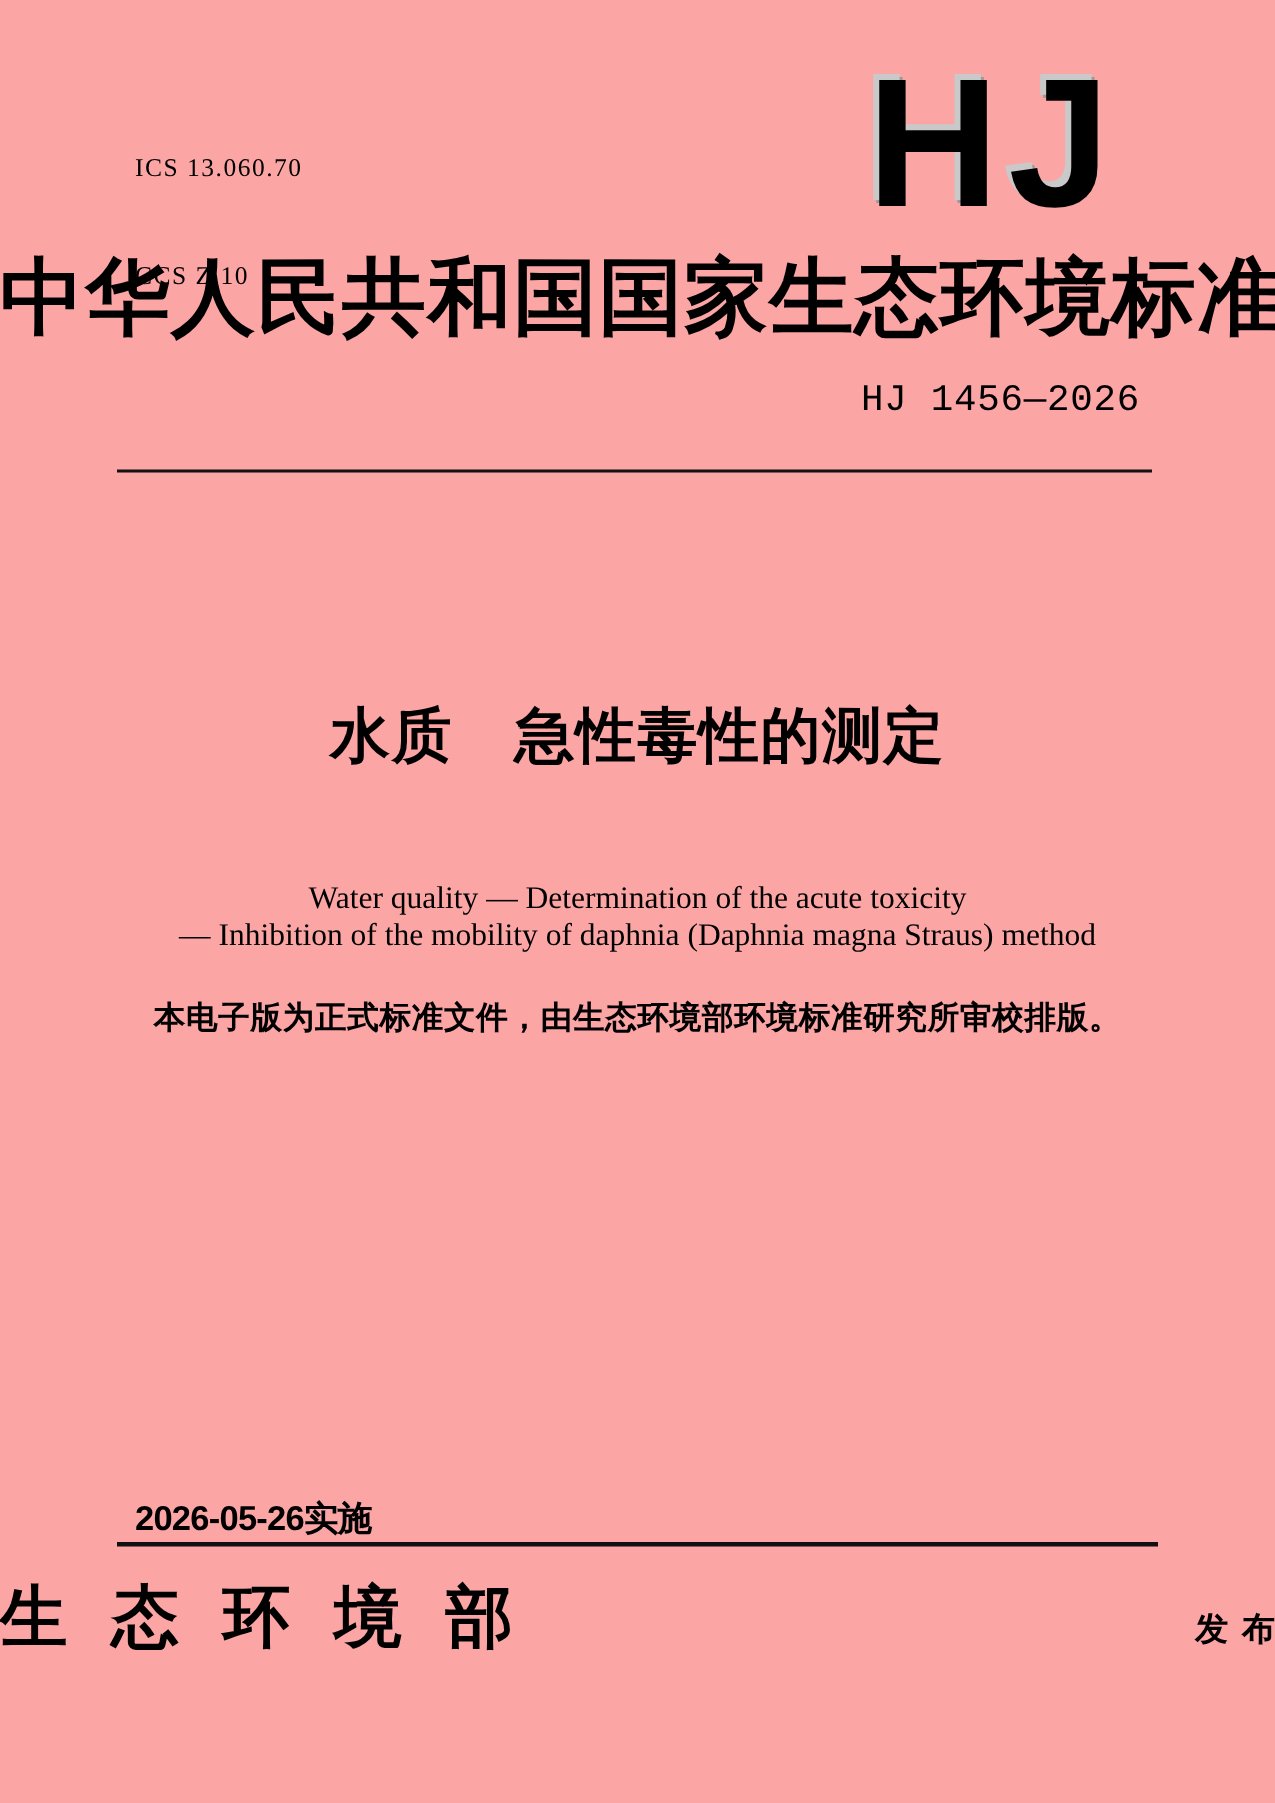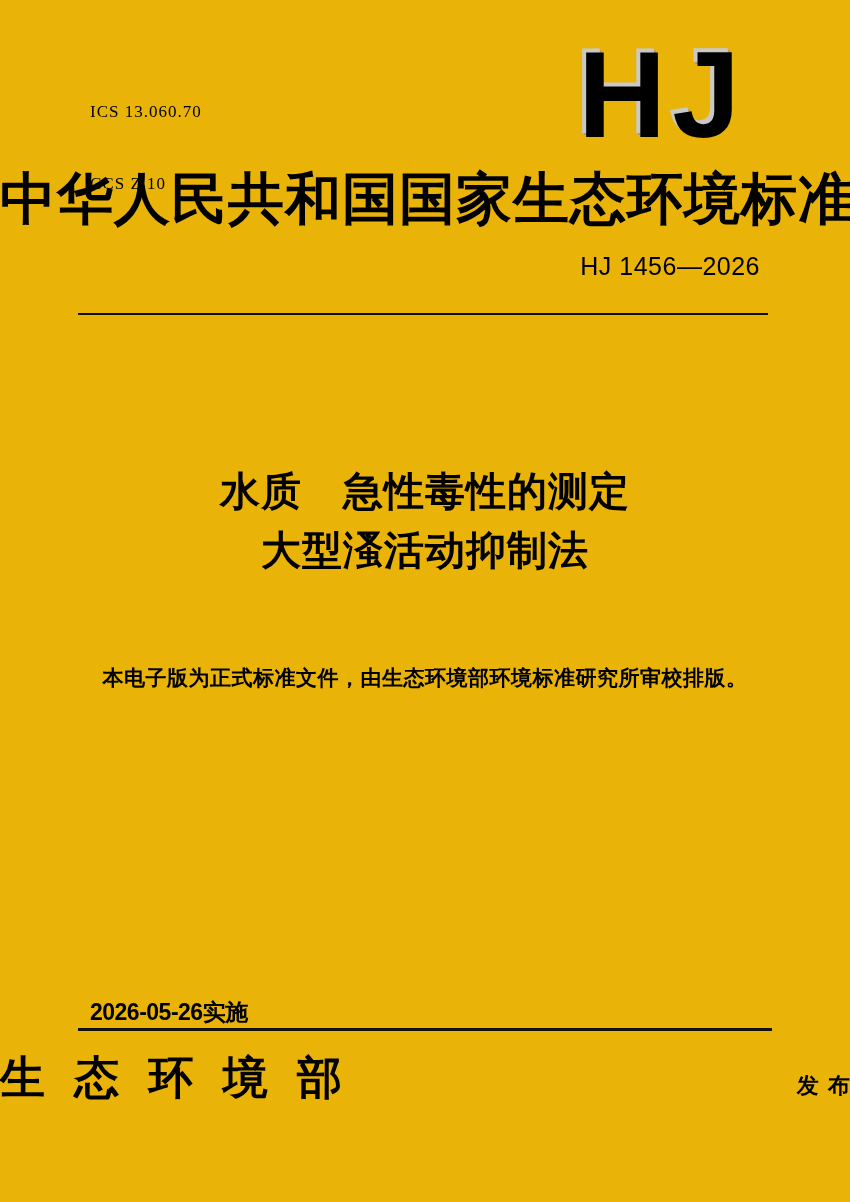--- a/index.html
+++ b/index.html
@@ -5,21 +5,21 @@
   html, body {
     margin: 0;
     padding: 0;
     background: #e8e8e8;
   }
   .page {
     position: relative;
     width: 850px;
     height: 1202px;
     margin: 0 auto;
-    background: #eab308;
+    background: #fca5a5;
     overflow: hidden;
     color: #000;
   }
 
   
   .ics-block {
     position: absolute;
     left: 90px;
     top: 52px;
     font-family: "Liberation Serif", serif;
@@ -59,21 +59,21 @@
     line-height: 66px;
     letter-spacing: 1px;
     white-space: nowrap;
   }
 
   
   .standard-no {
     position: absolute;
     top: 252px;
     right: 90px;
-    font-family: Liberation Sans, sans-serif;
+    font-family: Liberation Mono, monospace;
     font-size: 25px;
     letter-spacing: 0.5px;
   }
 
   .rule {
     position: absolute;
     background: #111;
   }
   .rule-top {
     left: 78px;
@@ -182,23 +182,26 @@
   <div class="hj-logo">HJ</div>
 
   <h1 class="national-title">中华人民共和国国家生态环境标准</h1>
 
   <div class="standard-no">HJ 1456—2026</div>
 
   <div class="rule rule-top"></div>
 
   <div class="title-cn">
     <div>水质　急性毒性的测定</div>
-    <div>大型溞活动抑制法</div>
-  </div>
-
+  </div>
+
+  <div class="title-en">
+    <div>Water quality — Determination of the acute toxicity</div>
+    <div>— Inhibition of the mobility of daphnia (Daphnia magna Straus) method</div>
+  </div>
 
   <div class="edition-note">本电子版为正式标准文件，由生态环境部环境标准研究所审校排版。</div>
 
   <div class="dates-row">
     <span>2026-05-26实施</span>
   </div>
 
   <div class="rule rule-bottom"></div>
 
   <div class="publisher-row">

